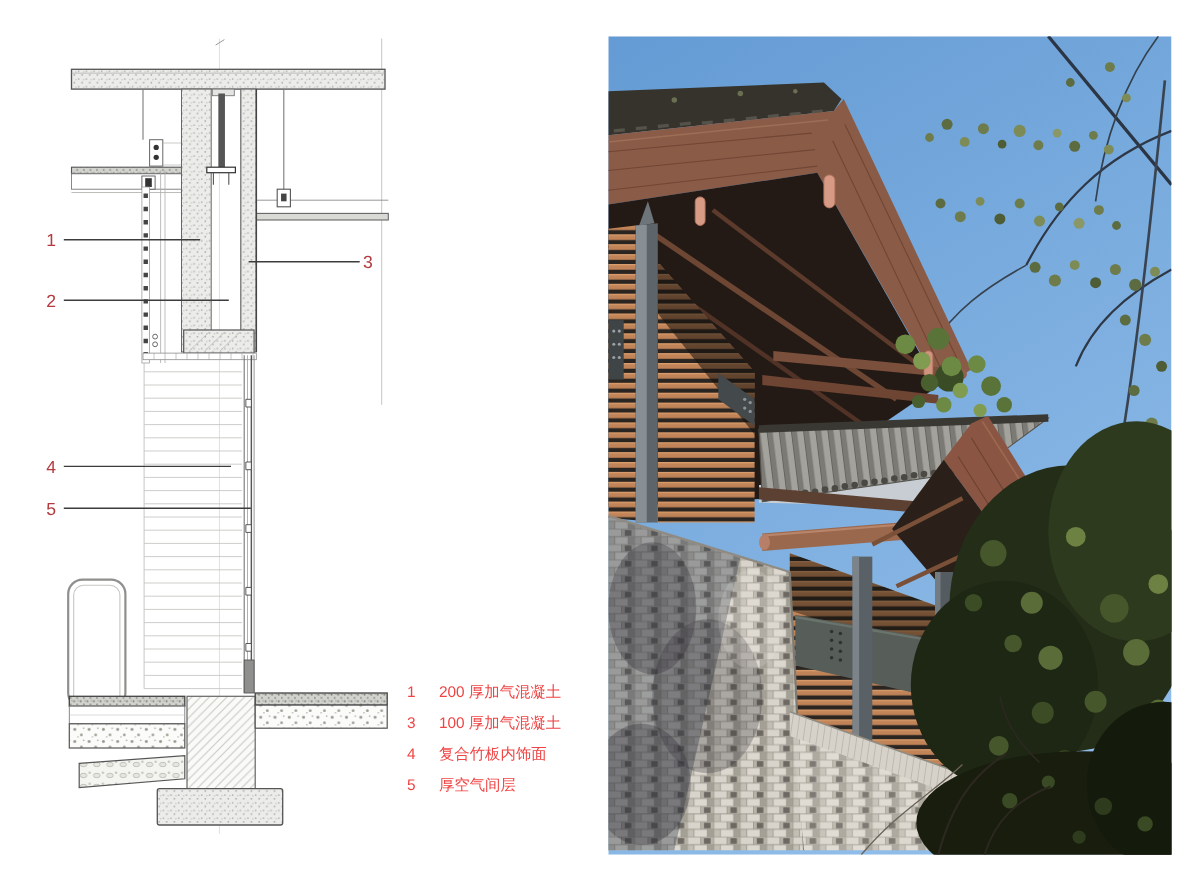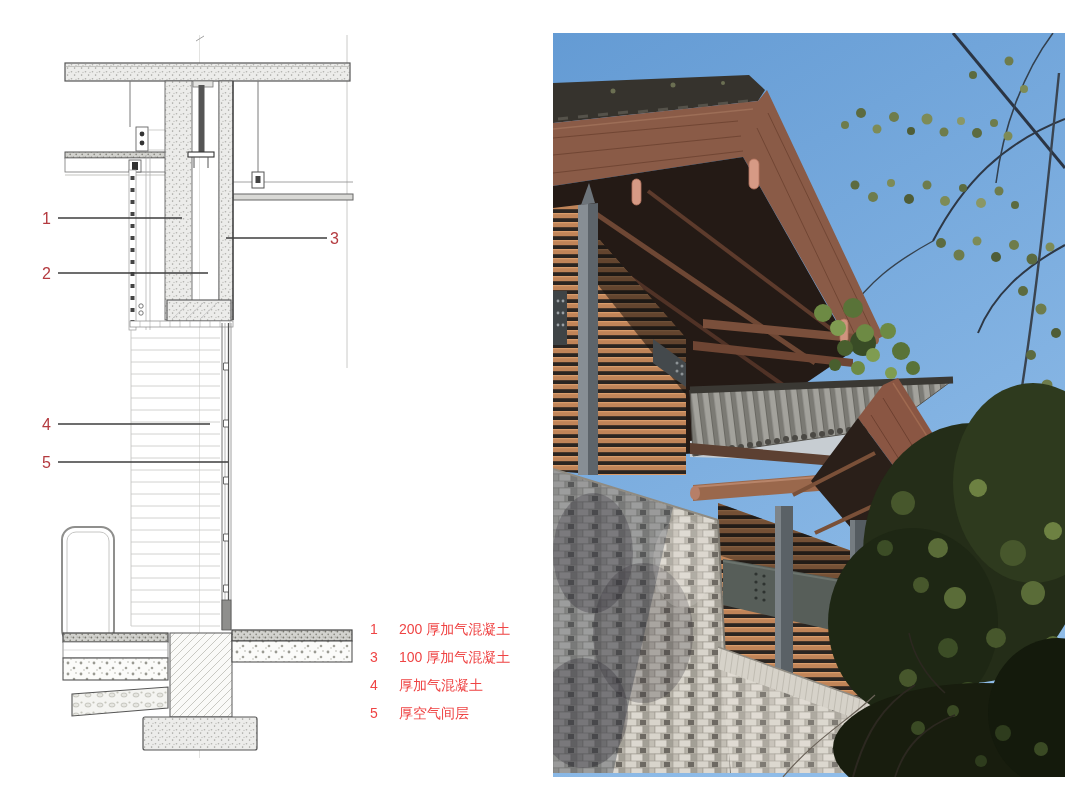--- a/index.html
+++ b/index.html
@@ -163,21 +163,21 @@
   </svg>
 
   <div class="legend">
     <div class="legend-item">
       <span class="li-num">1</span><span>200 厚加气混凝土</span>
     </div>
     <div class="legend-item">
       <span class="li-num">3</span><span>100 厚加气混凝土</span>
     </div>
     <div class="legend-item">
-      <span class="li-num">4</span><span>厚加气混凝土</span>
+      <span class="li-num">4</span><span>复合竹板内饰面</span>
     </div>
     <div class="legend-item">
       <span class="li-num">5</span><span>厚空气间层</span>
     </div>
   </div>
 
   <svg class="photo-svg" width="512" height="744" viewBox="0 0 512 744">
     <defs>
       <linearGradient id="skyG" x1="0" y1="0" x2="0.4" y2="1">
         <stop offset="0" stop-color="#649bd4"></stop>

